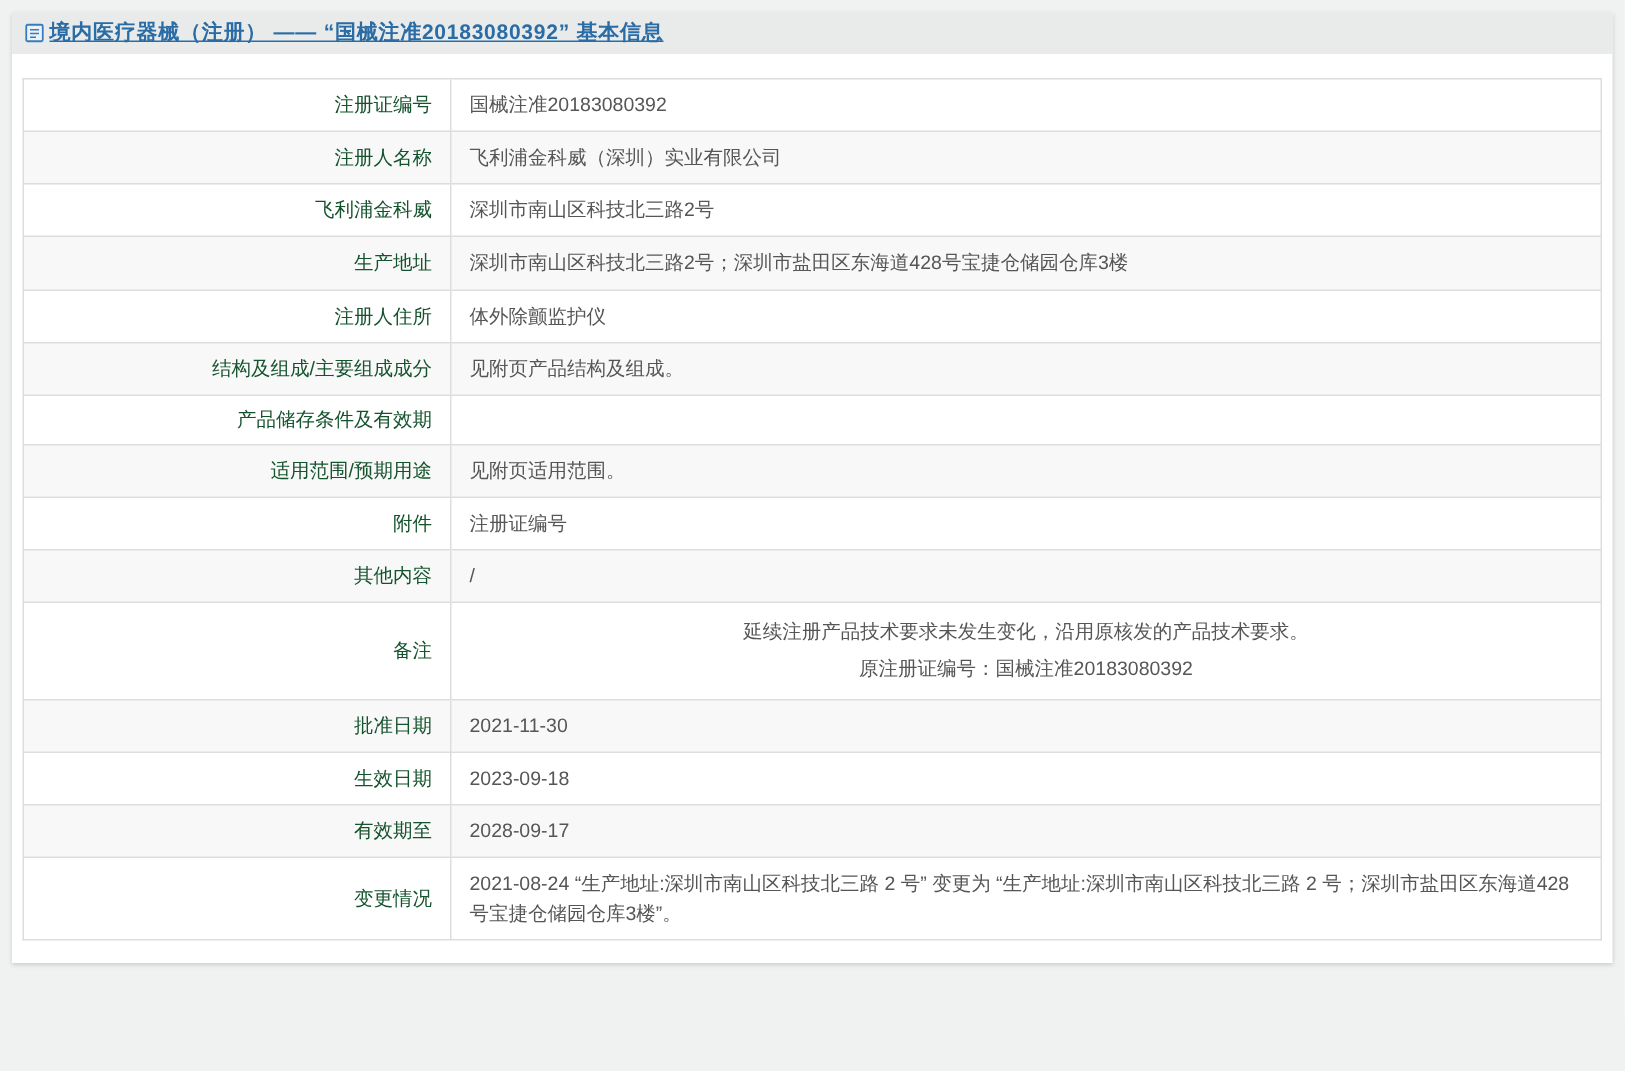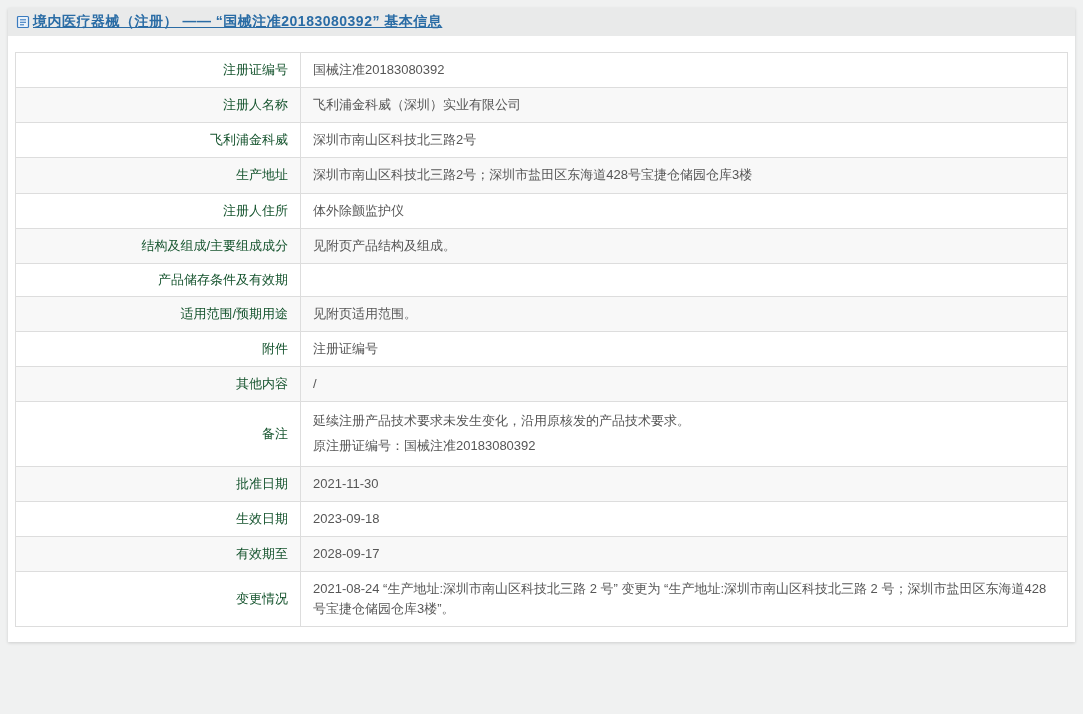--- a/index.html
+++ b/index.html
@@ -47,21 +47,21 @@
     text-align: right;
     padding: 7px 12px;
     color: #14532d;
     white-space: nowrap;
   }
   td.value-cell {
     padding: 7px 12px;
     line-height: 1.55;
   }
   tr:nth-child(even) { background: #f8f8f8; }
-  .remark-line { display: block; line-height: 1.9; }
+  .remark-line { display: block; line-height: 1.9; text-align: center; }
 </style>
 </head>
 <body>
 
 <div class="panel">
 
   <div class="titlebar">
     <span class="doc-icon">
       <svg width="14" height="14" viewBox="0 0 14 14">
         <rect x="1.5" y="1.5" width="11" height="11" rx="1" fill="#eaf2fa" stroke="#3a7bbf" stroke-width="1.2"></rect>

